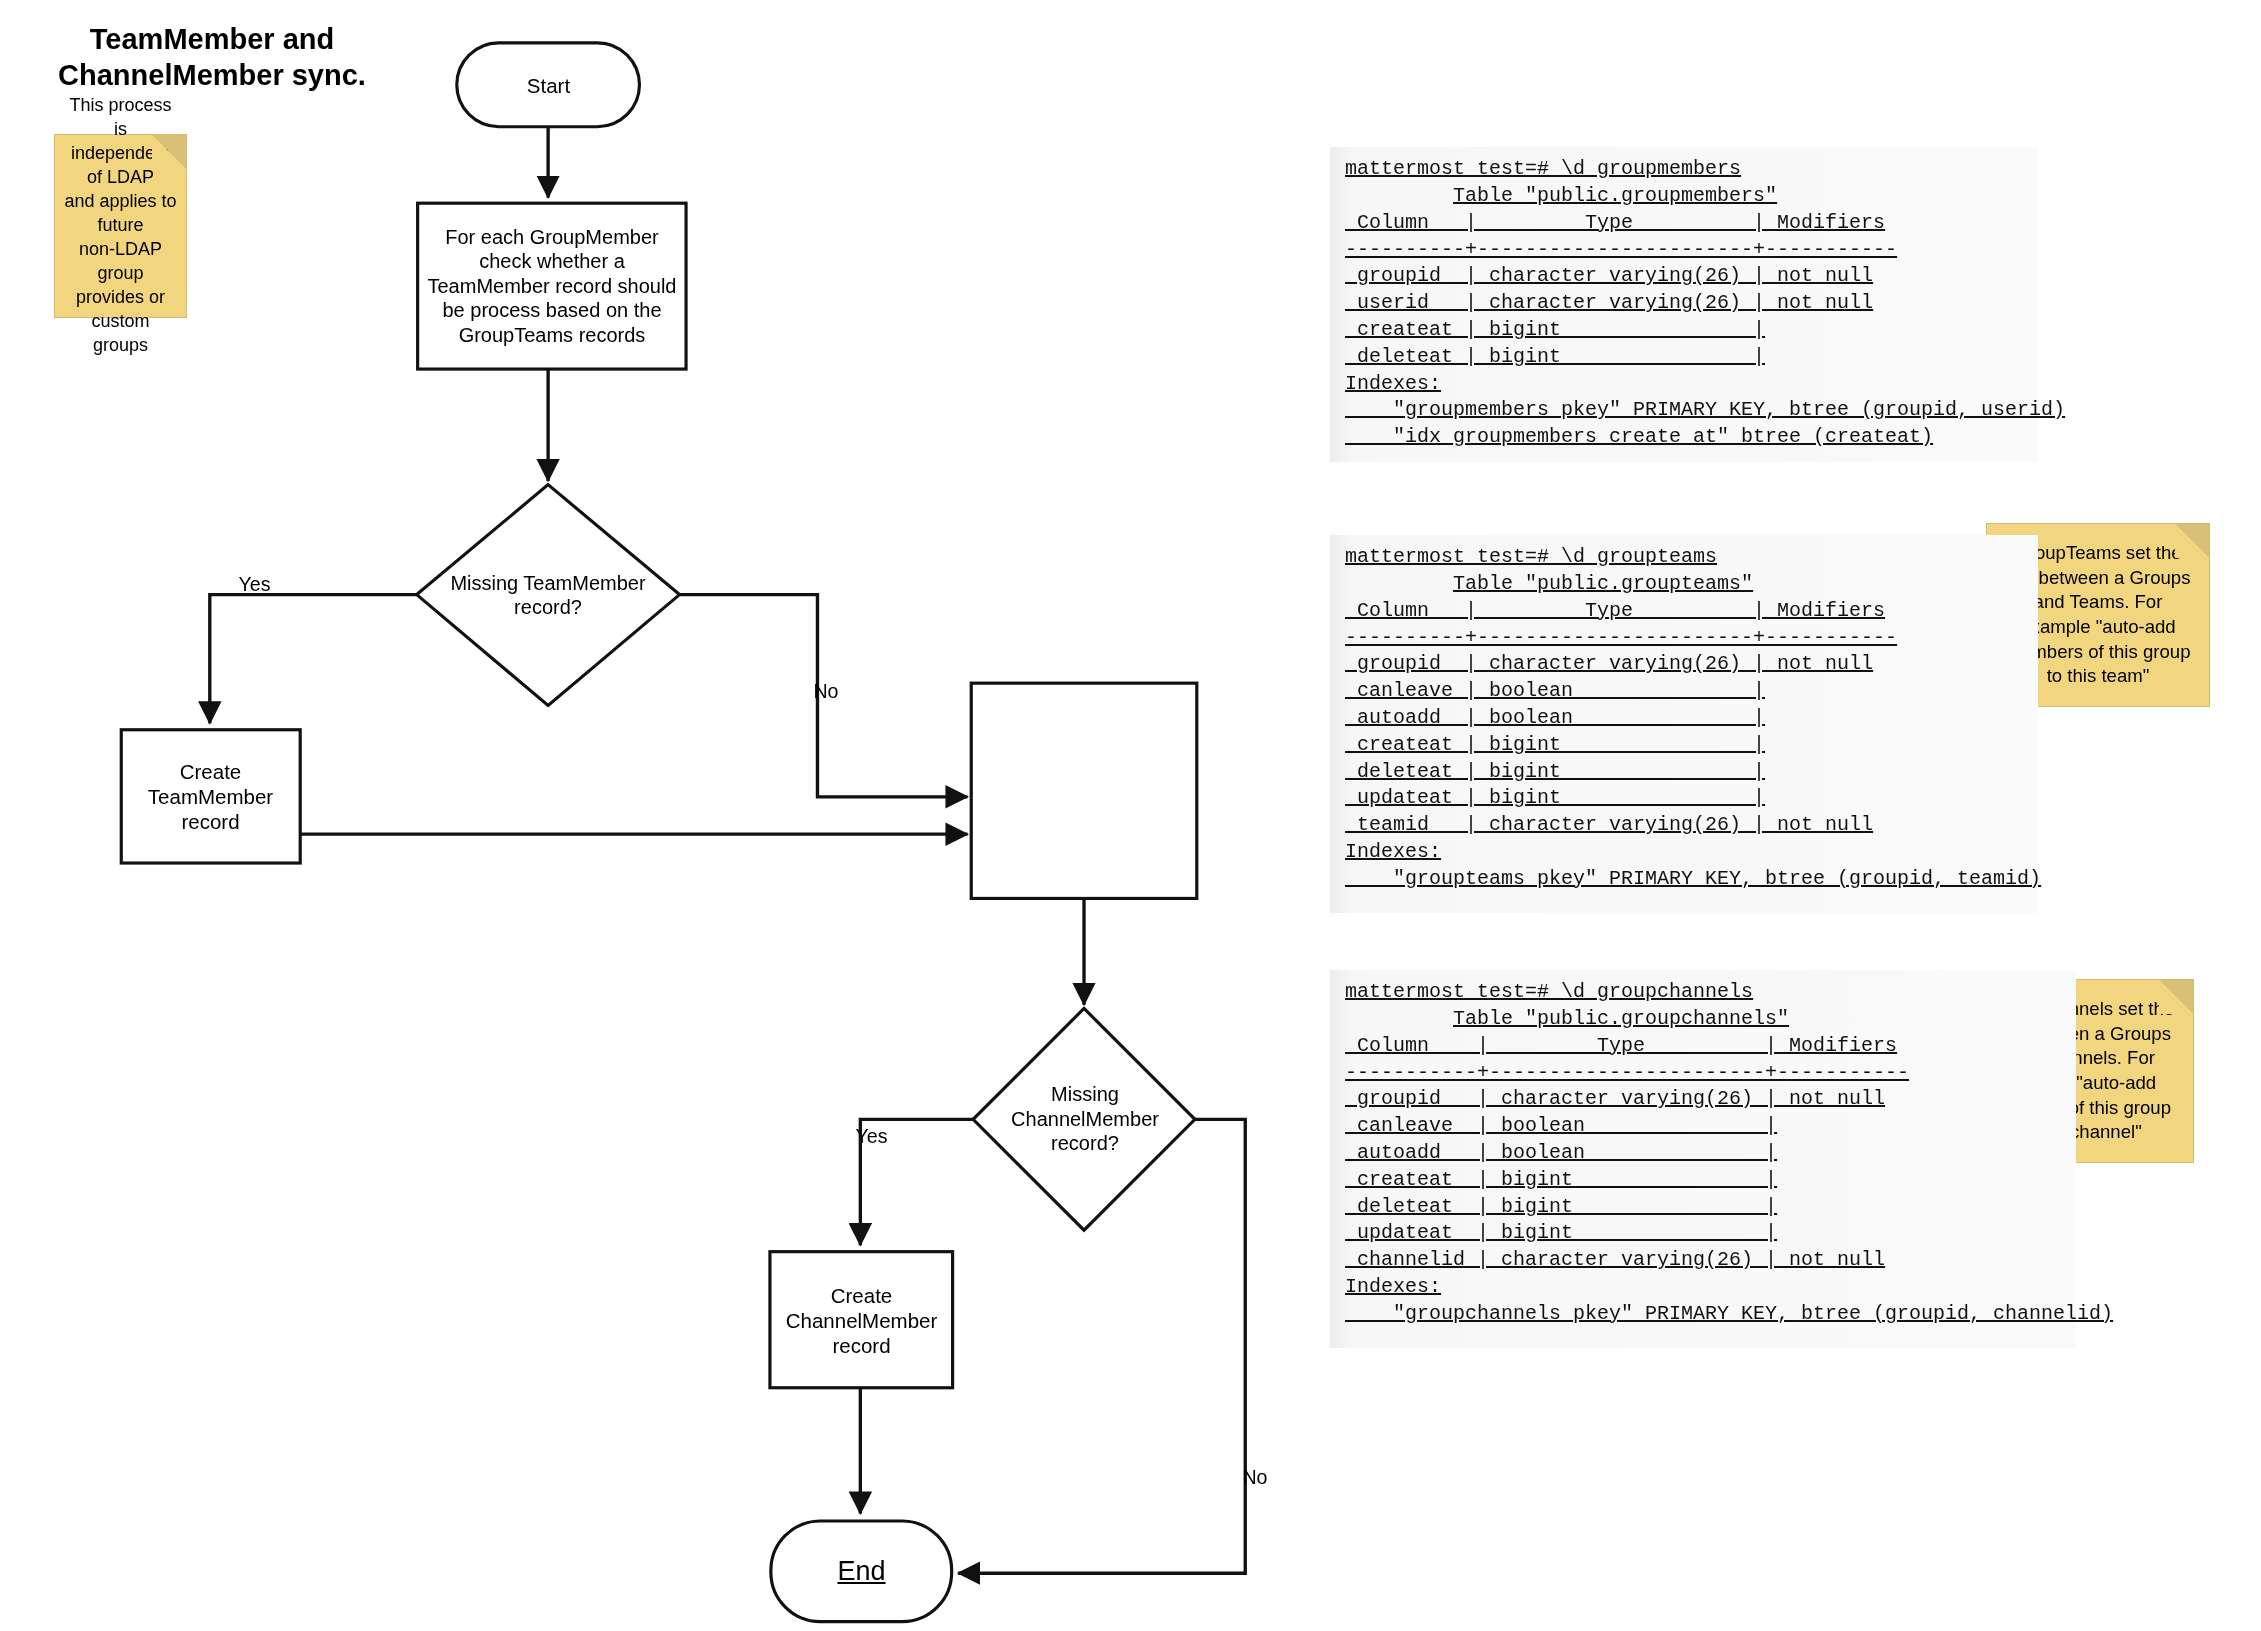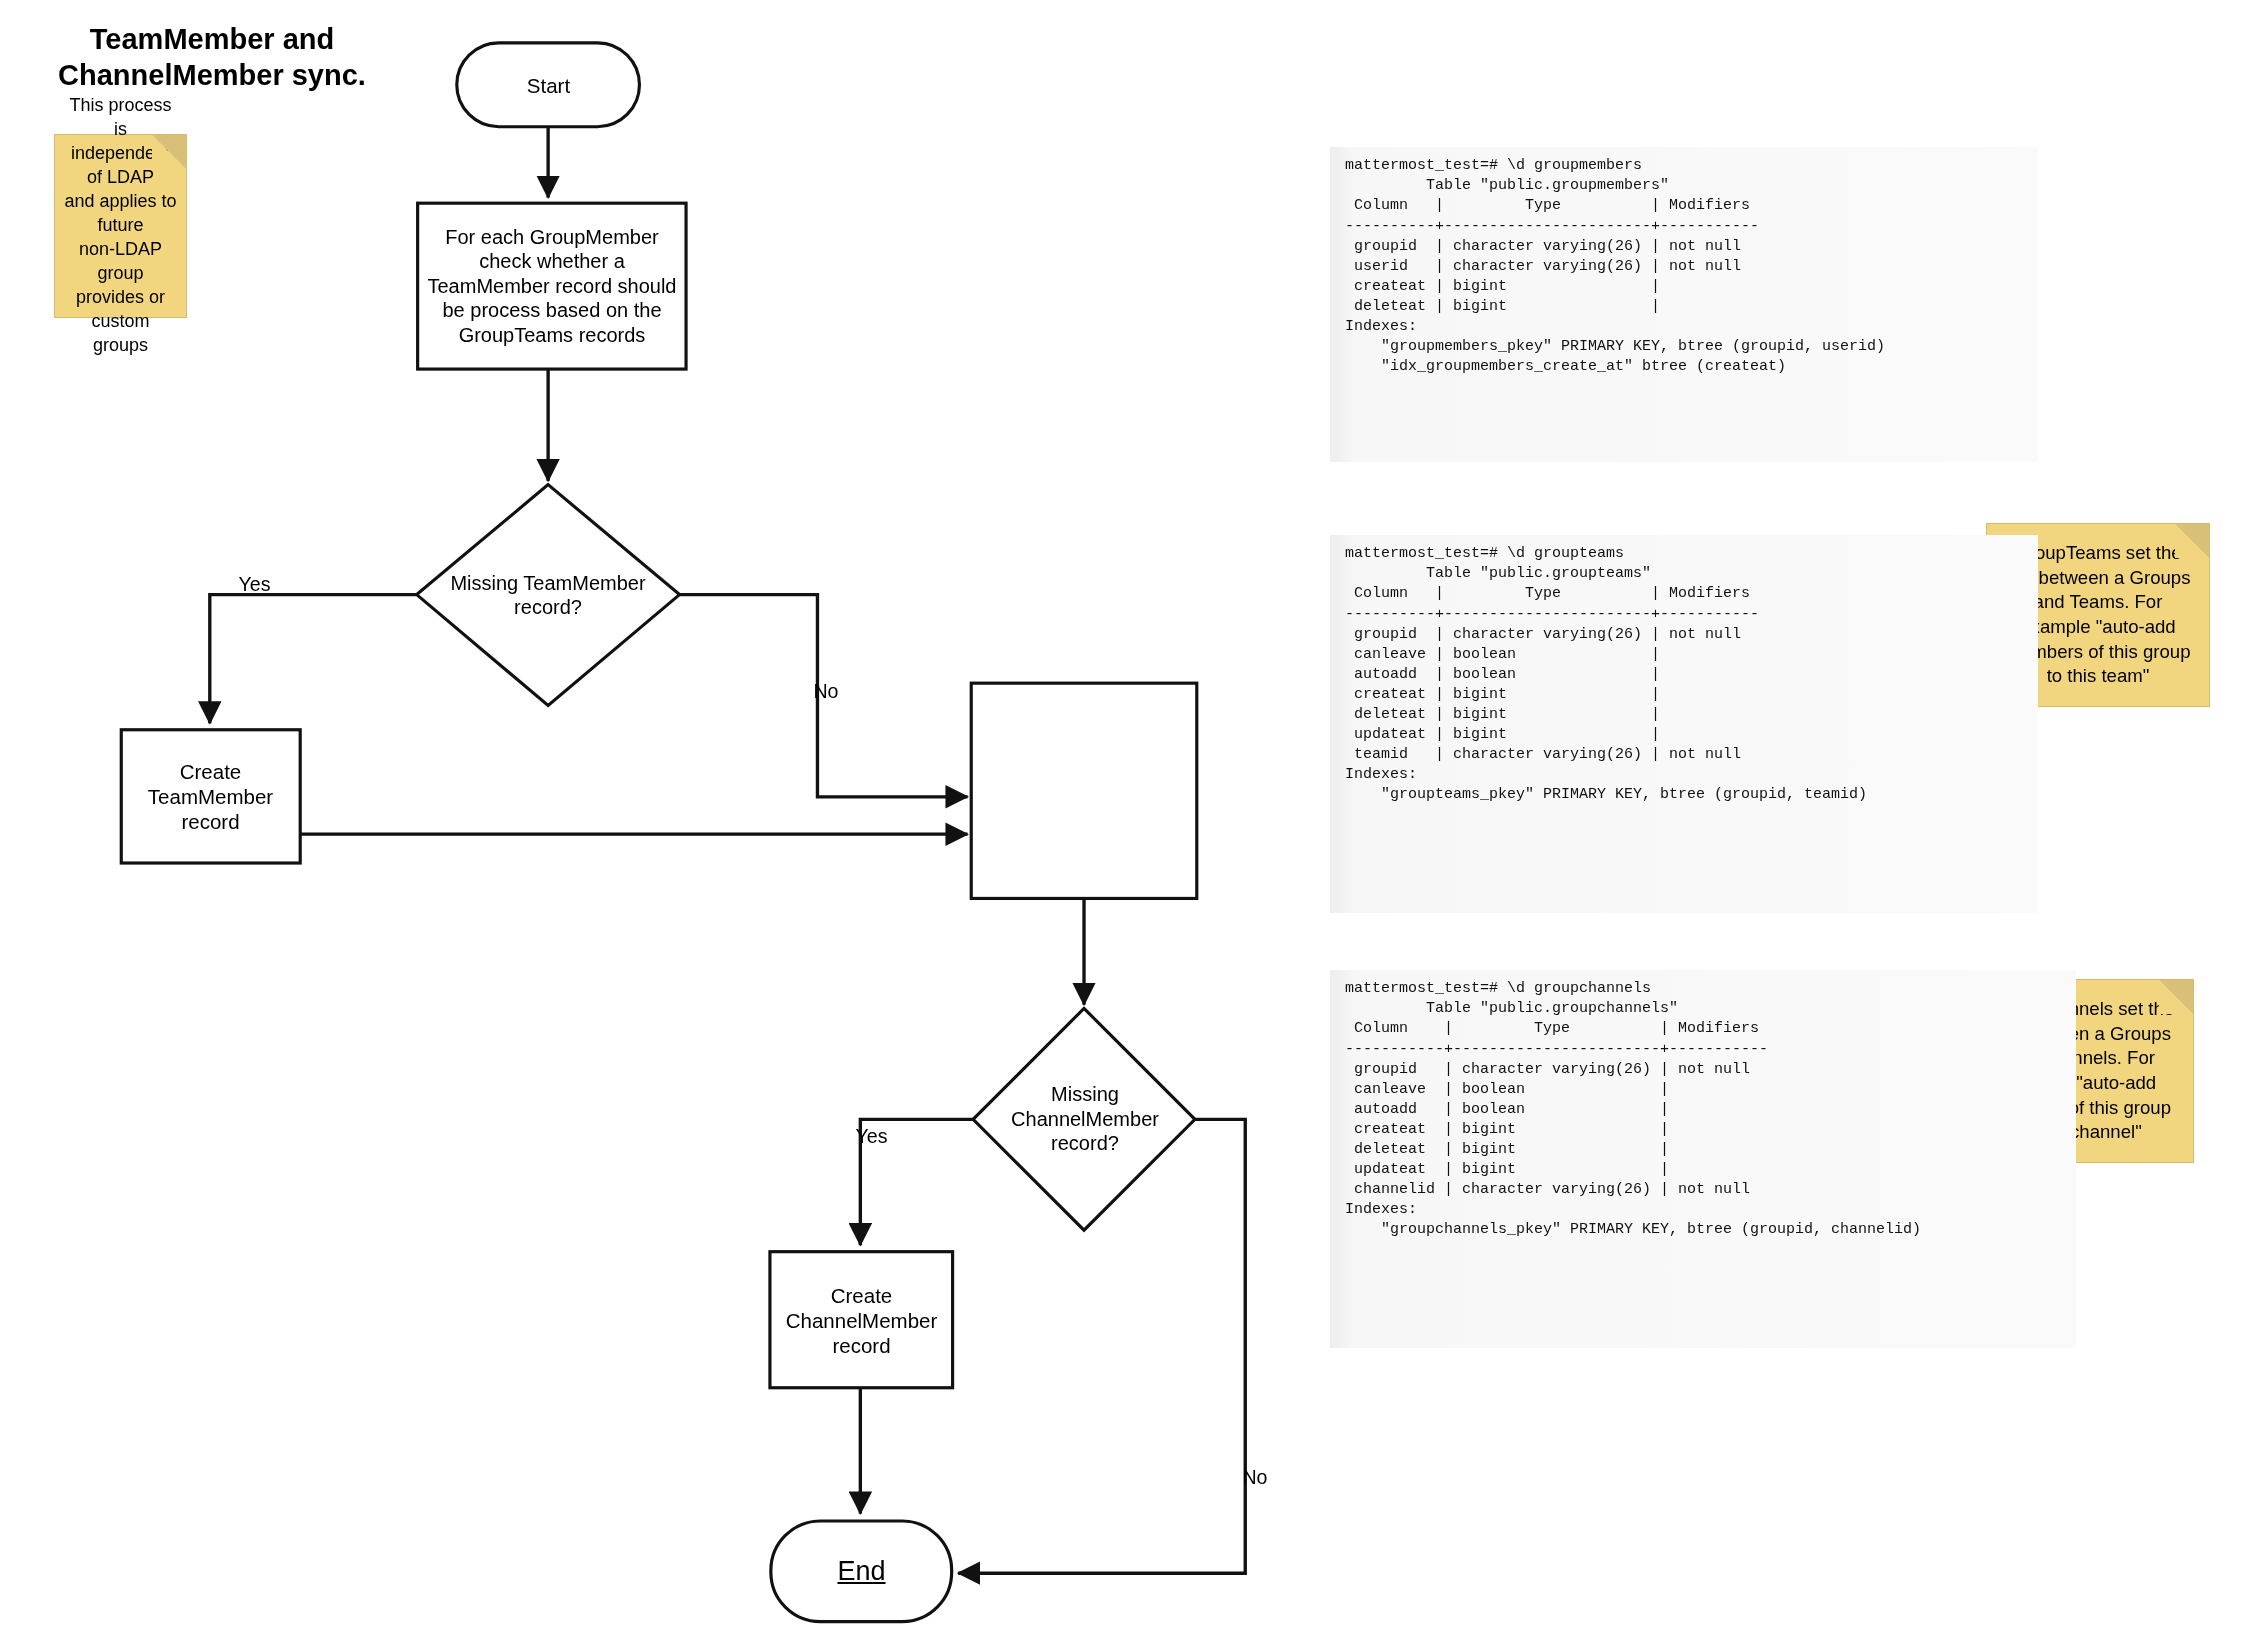--- a/index.html
+++ b/index.html
@@ -60,27 +60,28 @@
     width:34px;height:34px;
     background:#f2d67f;
     clip-path:polygon(0 0,100% 100%,0 100%);
   }
 
   
   .term{
     position:absolute;
     background:linear-gradient(to right,#ededed 0px,#f7f7f7 24px,#fafafa 100%);
     font-family:"Liberation Mono","DejaVu Sans Mono",monospace;
-    font-size:15px;
+    font-size:20px;
     line-height:1.34;
     color:#111111;
     white-space:pre;
     padding:9.3px 13px 11.2px 15px;
     box-sizing:border-box;
     letter-spacing:0px;
+    text-decoration:underline;
   }
 </style>
 </head>
 <body>
 
 <div id="canvas">
 
   <div class="diagram-title">TeamMember and
 ChannelMember sync.</div>
 

